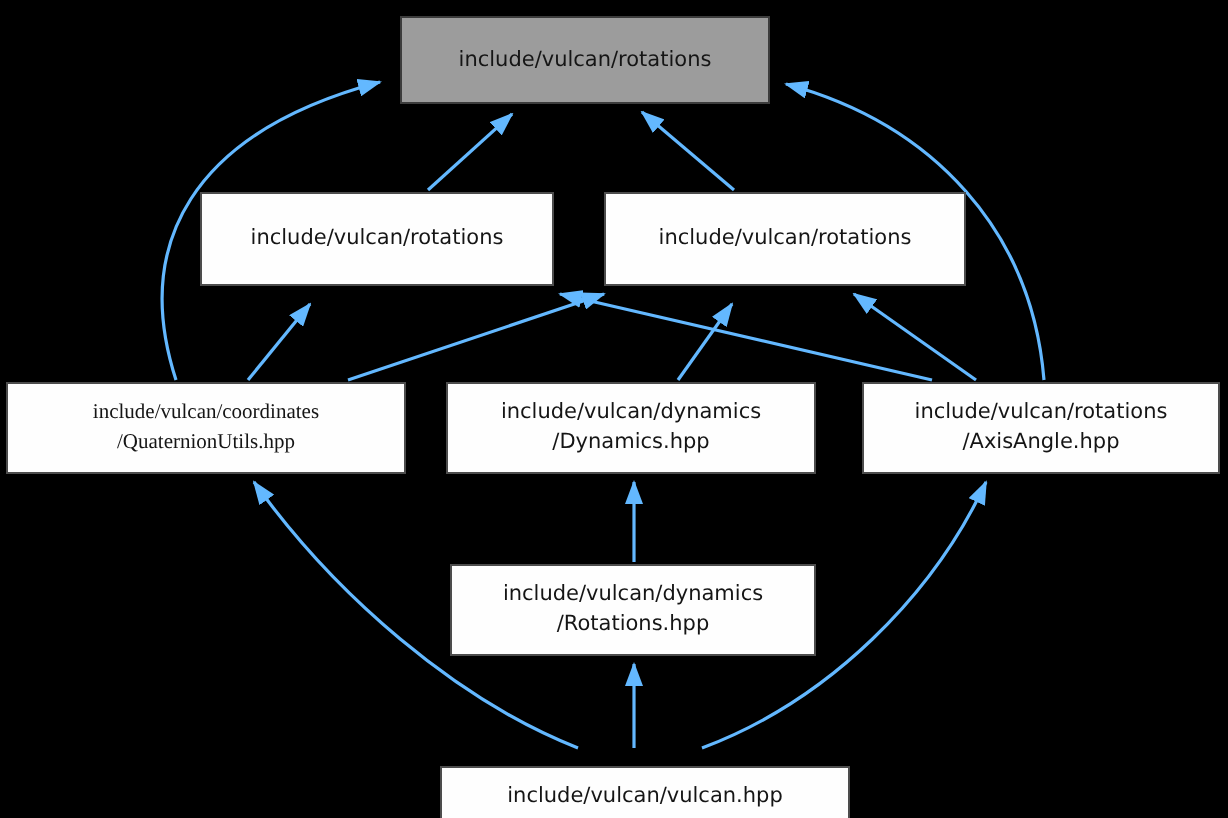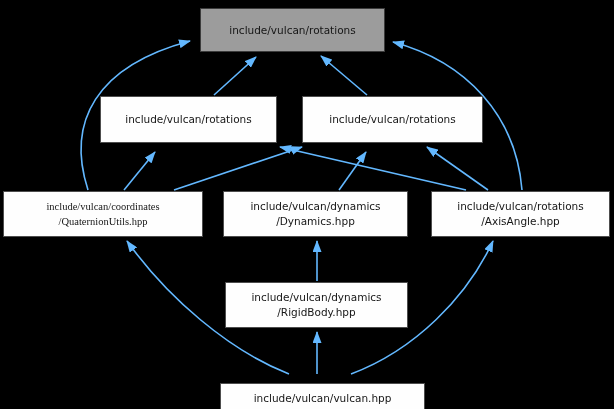--- a/index.html
+++ b/index.html
@@ -104,20 +104,20 @@
     <span>/Dynamics.hpp</span>
   </div>
 
   <div class="node" id="n-rotations">
     <span>include/vulcan/rotations</span>
     <span>/AxisAngle.hpp</span>
   </div>
 
   <div class="node" id="n-dynamics">
     <span>include/vulcan/dynamics</span>
-    <span>/RigidBody.hpp</span>
+    <span>/Rotations.hpp</span>
   </div>
 
   <div class="node" id="n-vulcan">
     <span>include/vulcan/vulcan.hpp</span>
   </div>
 
 </div>
 
 </body></html>

